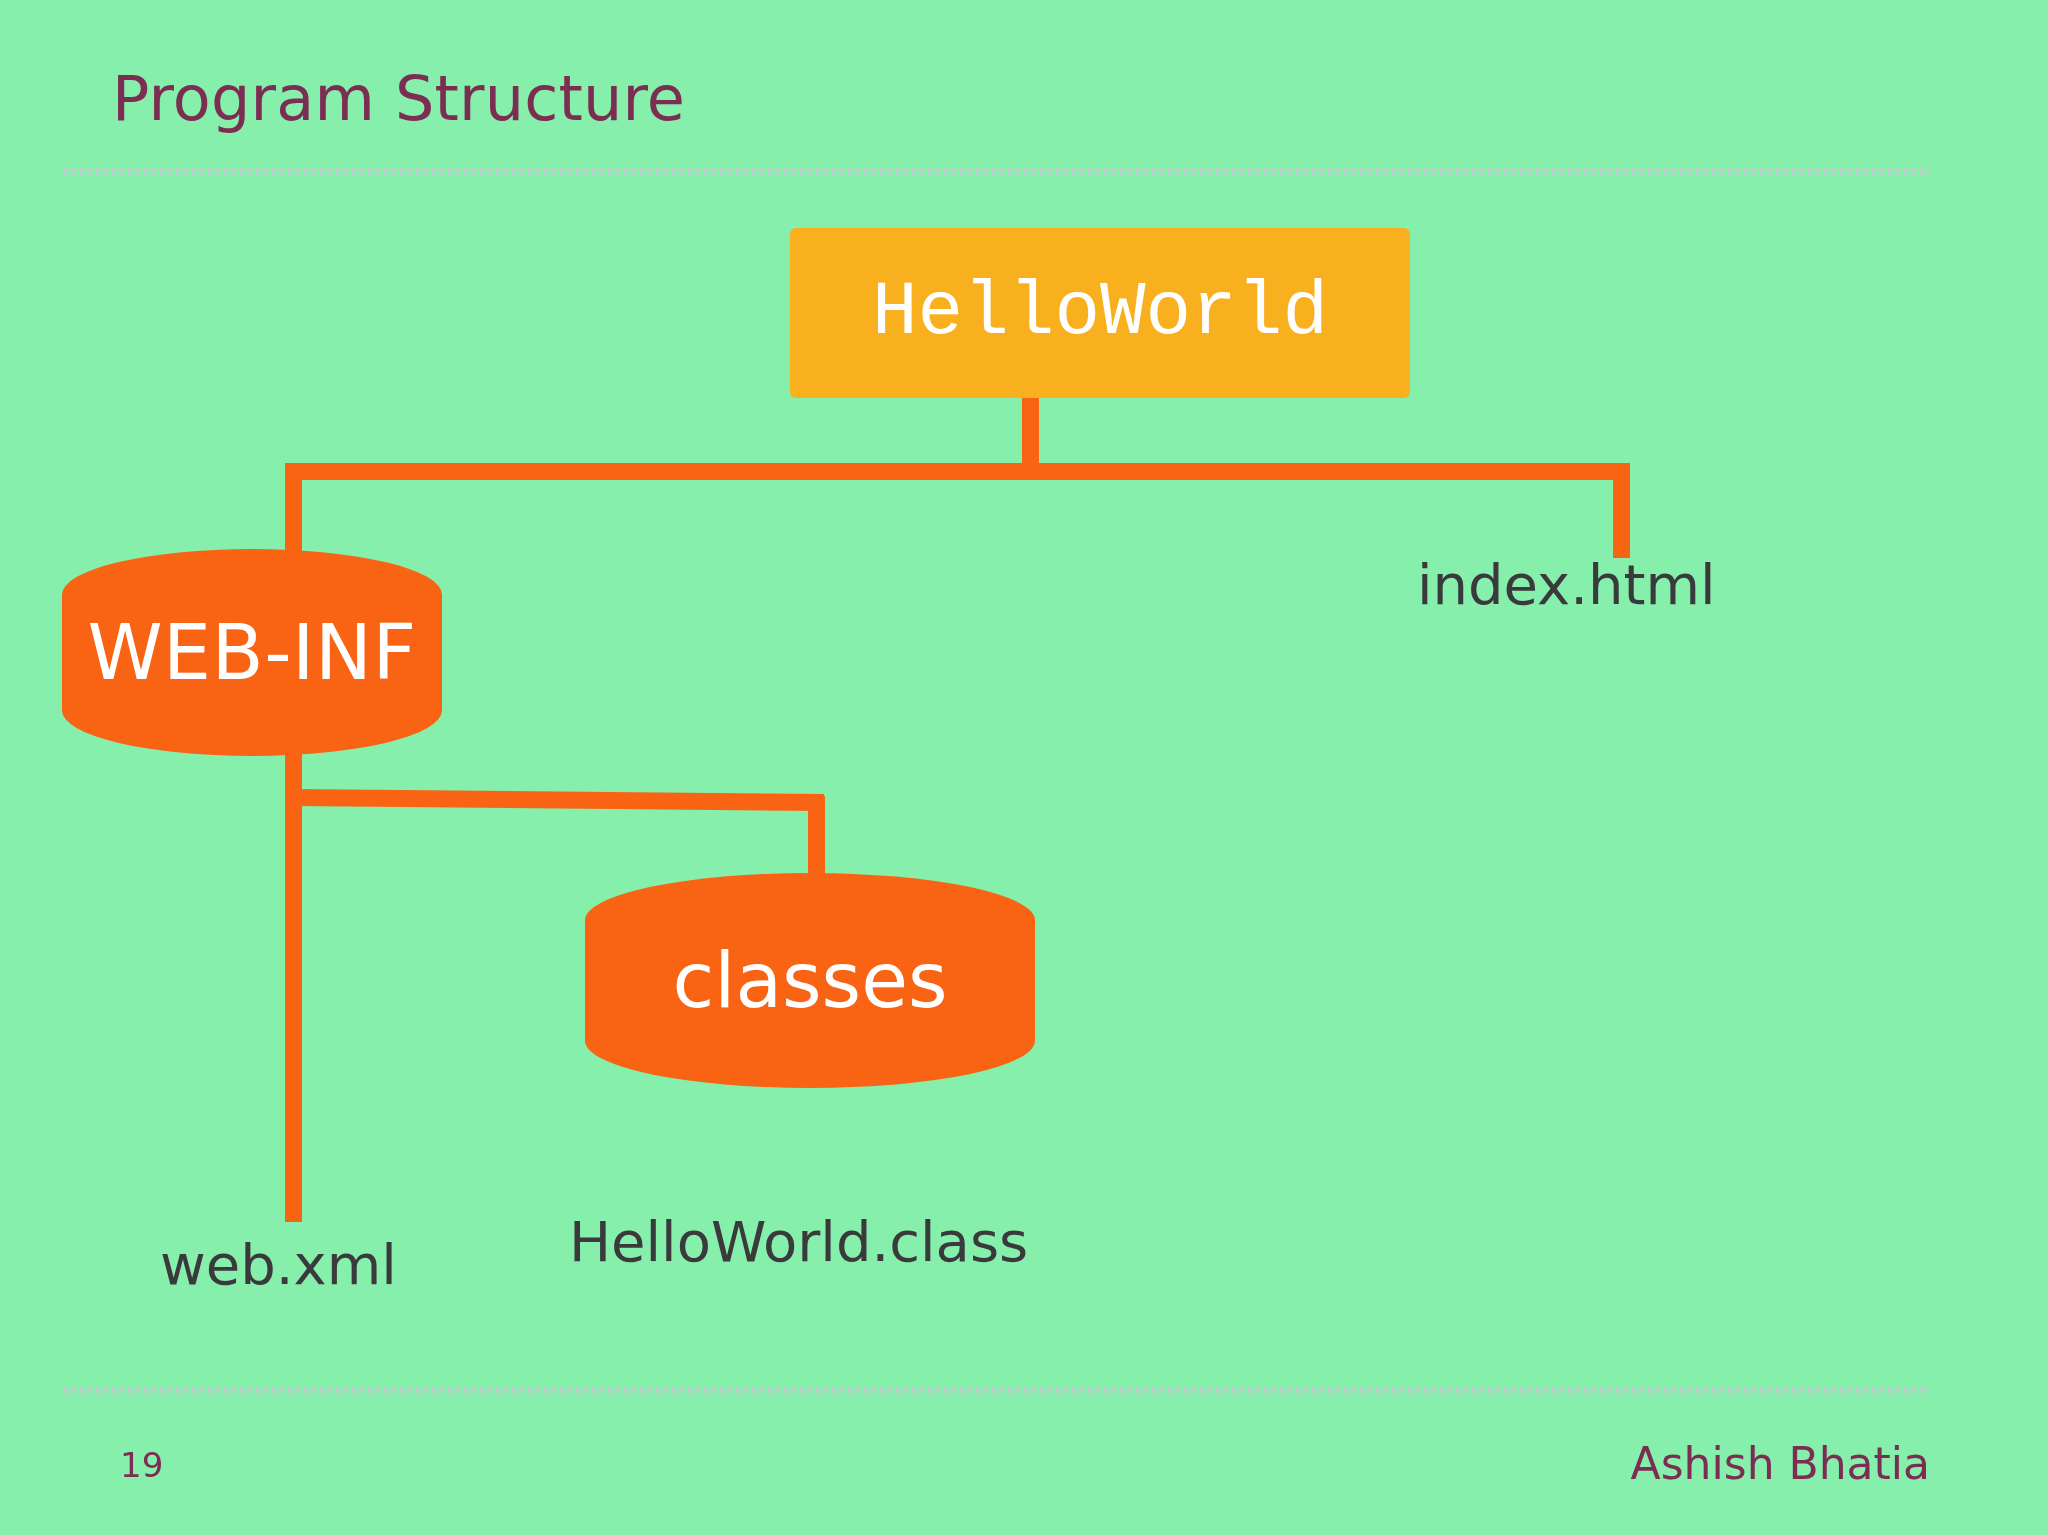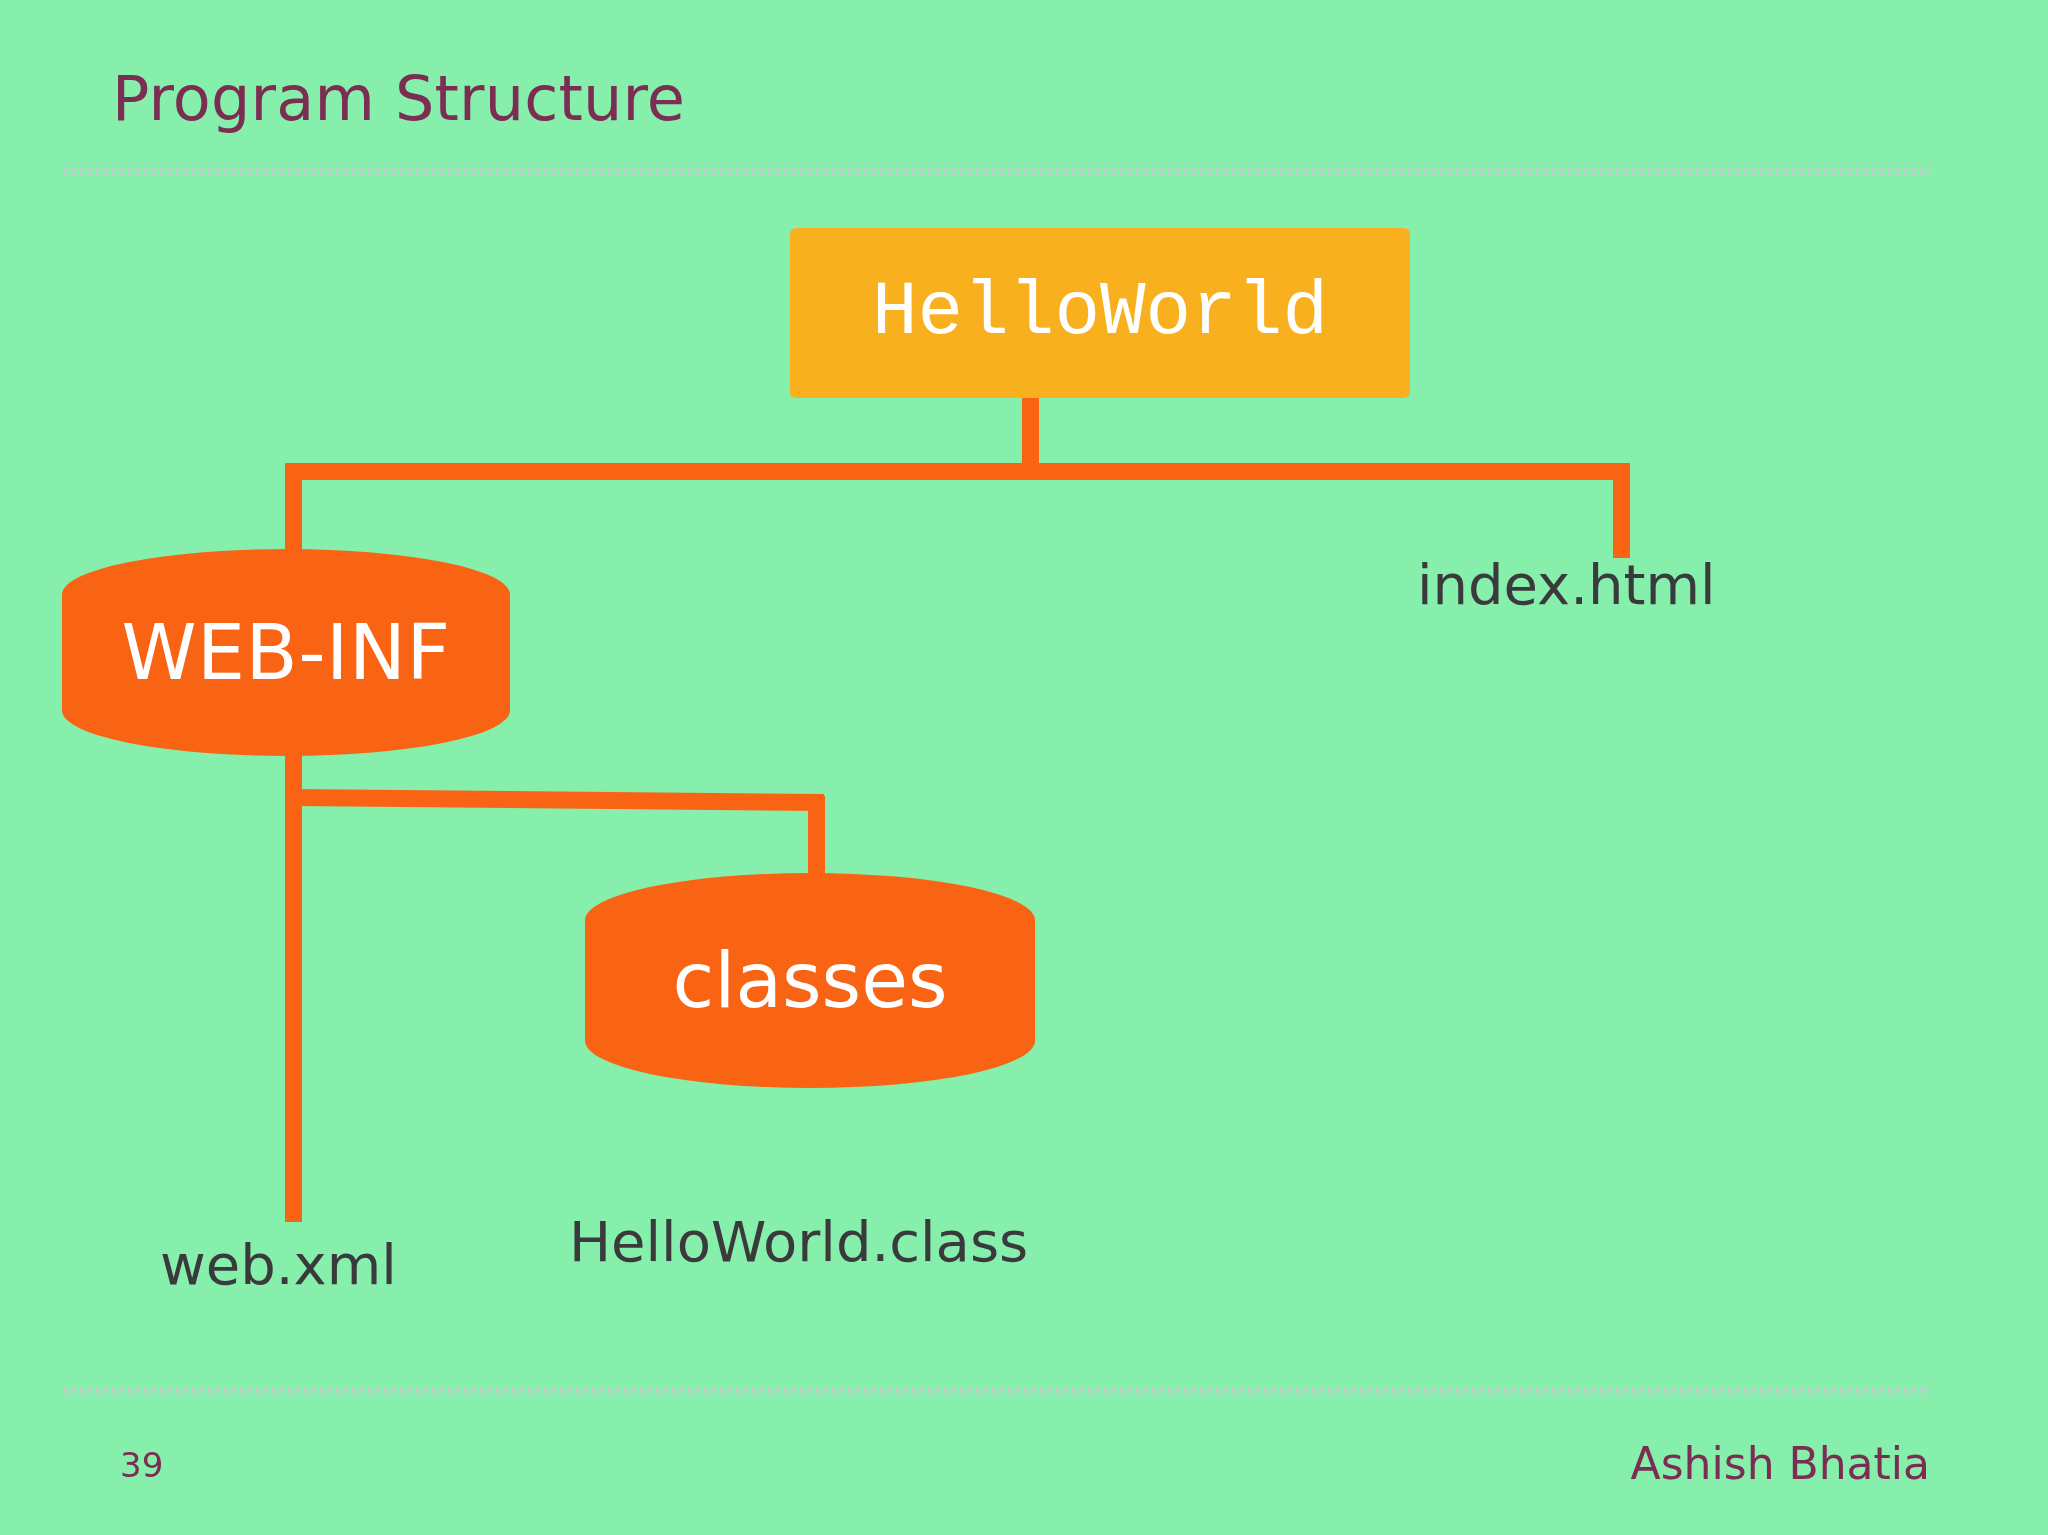--- a/index.html
+++ b/index.html
@@ -86,21 +86,21 @@
   #node-helloworld {
     left: 790px;
     top: 228px;
     width: 620px;
     height: 170px;
     font-size: 76px;
   }
   #node-webinf {
     left: 62px;
     top: 549px;
-    width: 448px;
+    width: 380px;
     height: 207px;
     font-size: 76px;
     letter-spacing: 0.5px;
   }
   #node-classes {
     left: 585px;
     top: 873px;
     width: 450px;
     height: 215px;
     font-size: 76px;
@@ -183,17 +183,17 @@
   <div class="node-cyl" id="node-classes">classes</div>
 
   <div class="leaf-label" id="label-index">index.html</div>
 
   <div class="leaf-label" id="label-webxml">web.xml</div>
 
   <div class="leaf-label" id="label-helloclass">HelloWorld.class</div>
 
   <div class="dotted-rule" id="rule-bottom"></div>
 
-  <div id="page-number">39</div>
+  <div id="page-number">19</div>
 
   <div id="author-name">Ashish Bhatia</div>
 
 </div>
 
 </body></html>

